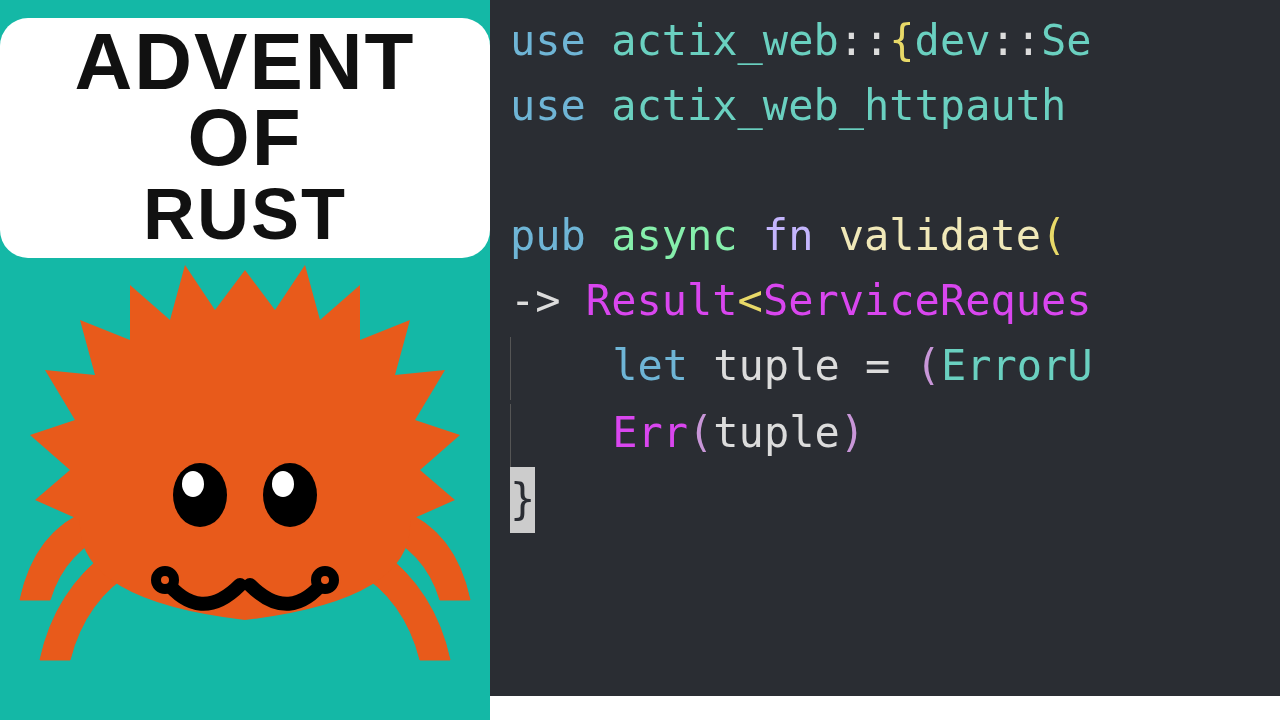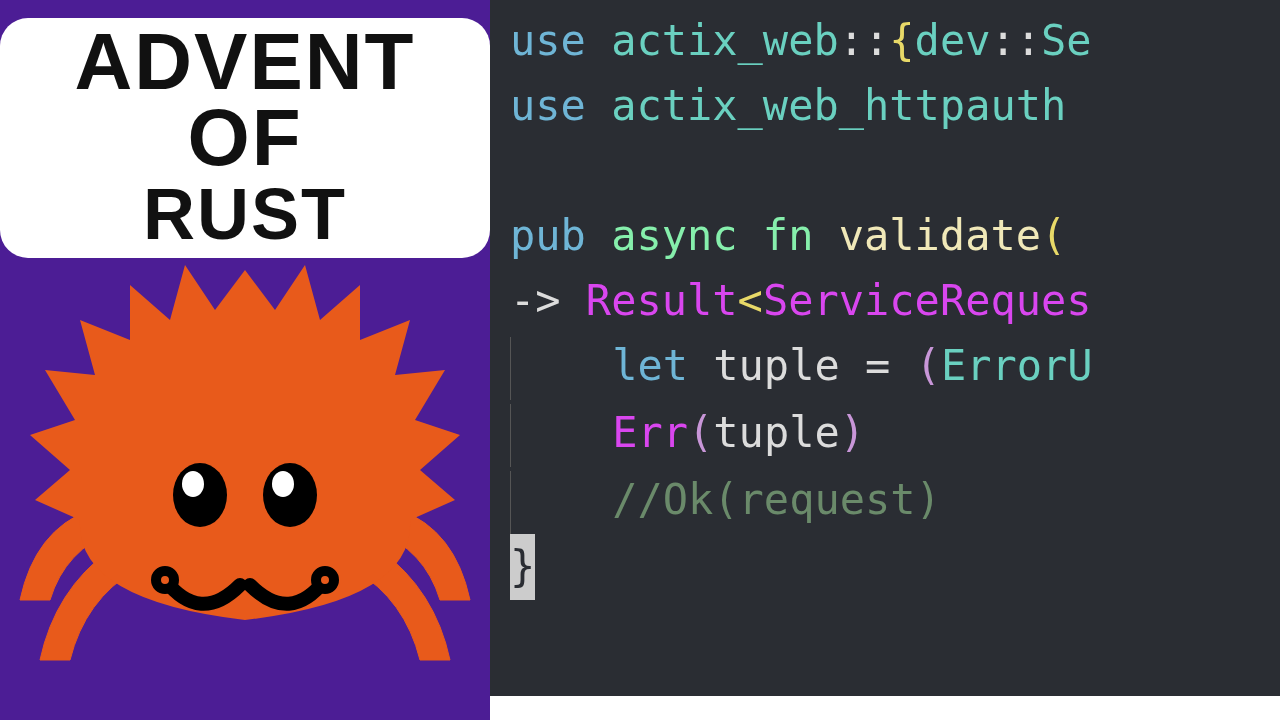--- a/index.html
+++ b/index.html
@@ -6,21 +6,21 @@
   body {
     width: 1280px;
     height: 720px;
     display: flex;
     overflow: hidden;
     font-family: sans-serif;
   }
   .left-panel {
     width: 490px;
     height: 720px;
-    background: #4c1d95;
+    background: #14b8a6;
     position: relative;
     display: flex;
     flex-direction: column;
     align-items: center;
   }
   .right-panel {
     width: 790px;
     height: 696px;
     background: #2a2d33;
     position: relative;
@@ -69,21 +69,21 @@
     font-weight: 900;
     font-size: 50px;
     letter-spacing: 2px;
     color: #111;
     font-stretch: condensed;
   }
   
   .kw-use   { color: #6fb5d6; }
   .kw-pub   { color: #6fb5d6; }
   .kw-async { color: #86efac; }
-  .kw-fn    { color: #86efac; }
+  .kw-fn    { color: #c4b5fd; }
   .kw-let   { color: #6fb5d6; }
   .ident    { color: #6ad0c0; }
   .fnname   { color: #f0e8b8; }
   .type     { color: #d946ef; }
   .punct    { color: #dcdcdc; }
   .brace-y  { color: #e8d968; }
   .brace-p  { color: #c896d8; }
   .comment  { color: #6a8a6a; }
   .codeline { white-space: pre; }
   .indent-guide {
@@ -152,15 +152,14 @@
 </div>
 
 <div class="right-panel">
   <div class="codeline"><span class="kw-use">use</span><span class="ident"> actix_web</span><span class="punct">::</span><span class="brace-y">{</span><span class="ident">dev</span><span class="punct">::</span><span class="ident">Se</span></div>
   <div class="codeline"><span class="kw-use">use</span><span class="ident"> actix_web_httpauth</span></div>
   <div class="codeline">&nbsp;</div>
   <div class="codeline"><span class="kw-pub">pub</span><span class="kw-async"> async</span><span class="kw-fn"> fn</span><span class="fnname"> validate</span><span class="brace-y">(</span></div>
   <div class="codeline"><span class="punct">-&gt;</span><span class="type"> Result</span><span class="brace-y">&lt;</span><span class="type">ServiceReques</span></div>
   <div class="codeline"><span class="indent-guide"></span>    <span class="kw-let">let</span><span class="punct"> tuple </span><span class="punct">=</span><span class="brace-p"> (</span><span class="ident">ErrorU</span></div>
   <div class="codeline"><span class="indent-guide"></span>    <span class="type">Err</span><span class="brace-p">(</span><span class="punct">tuple</span><span class="brace-p">)</span></div>
-  <div class="codeline"><span class="indent-guide"></span>    <span class="comment">//Ok(request)</span></div>
   <div class="codeline"><span class="cursor-block brace-y">}</span></div>
 </div>
 
 </body></html>

